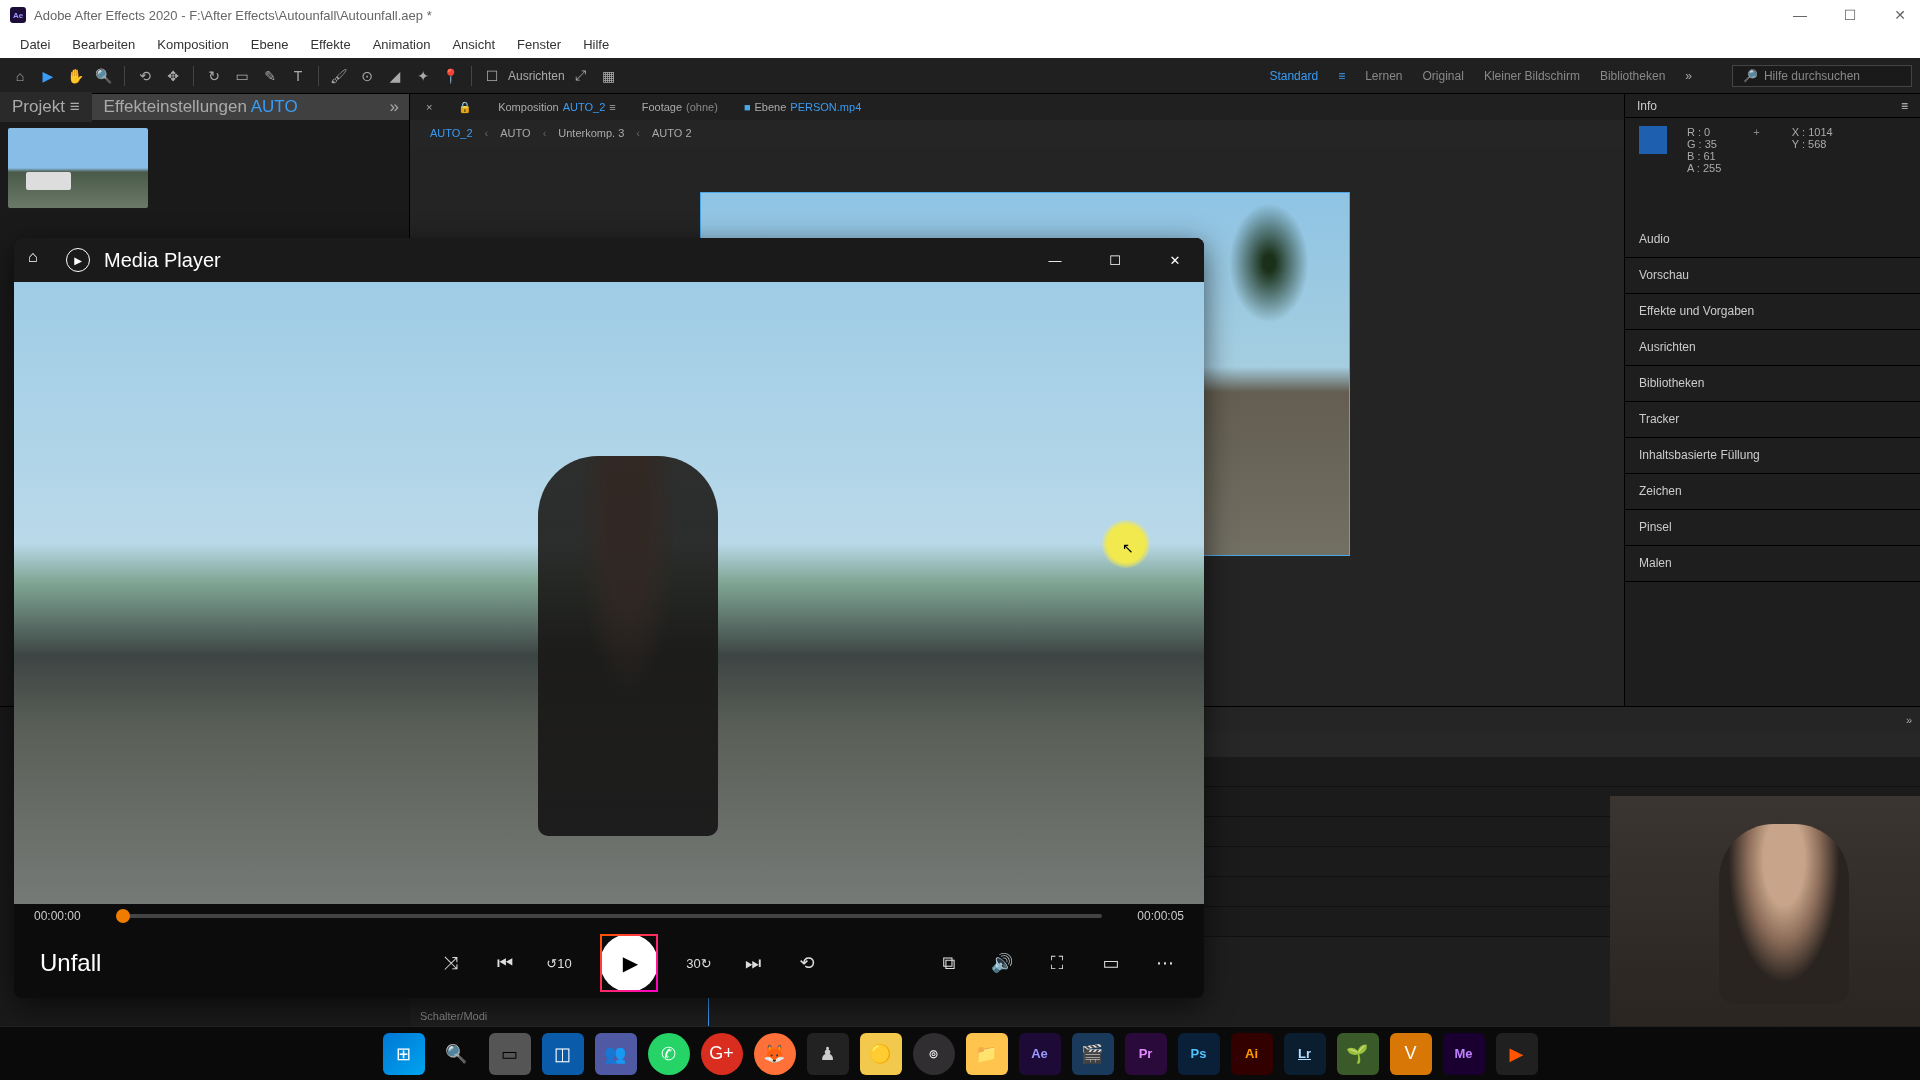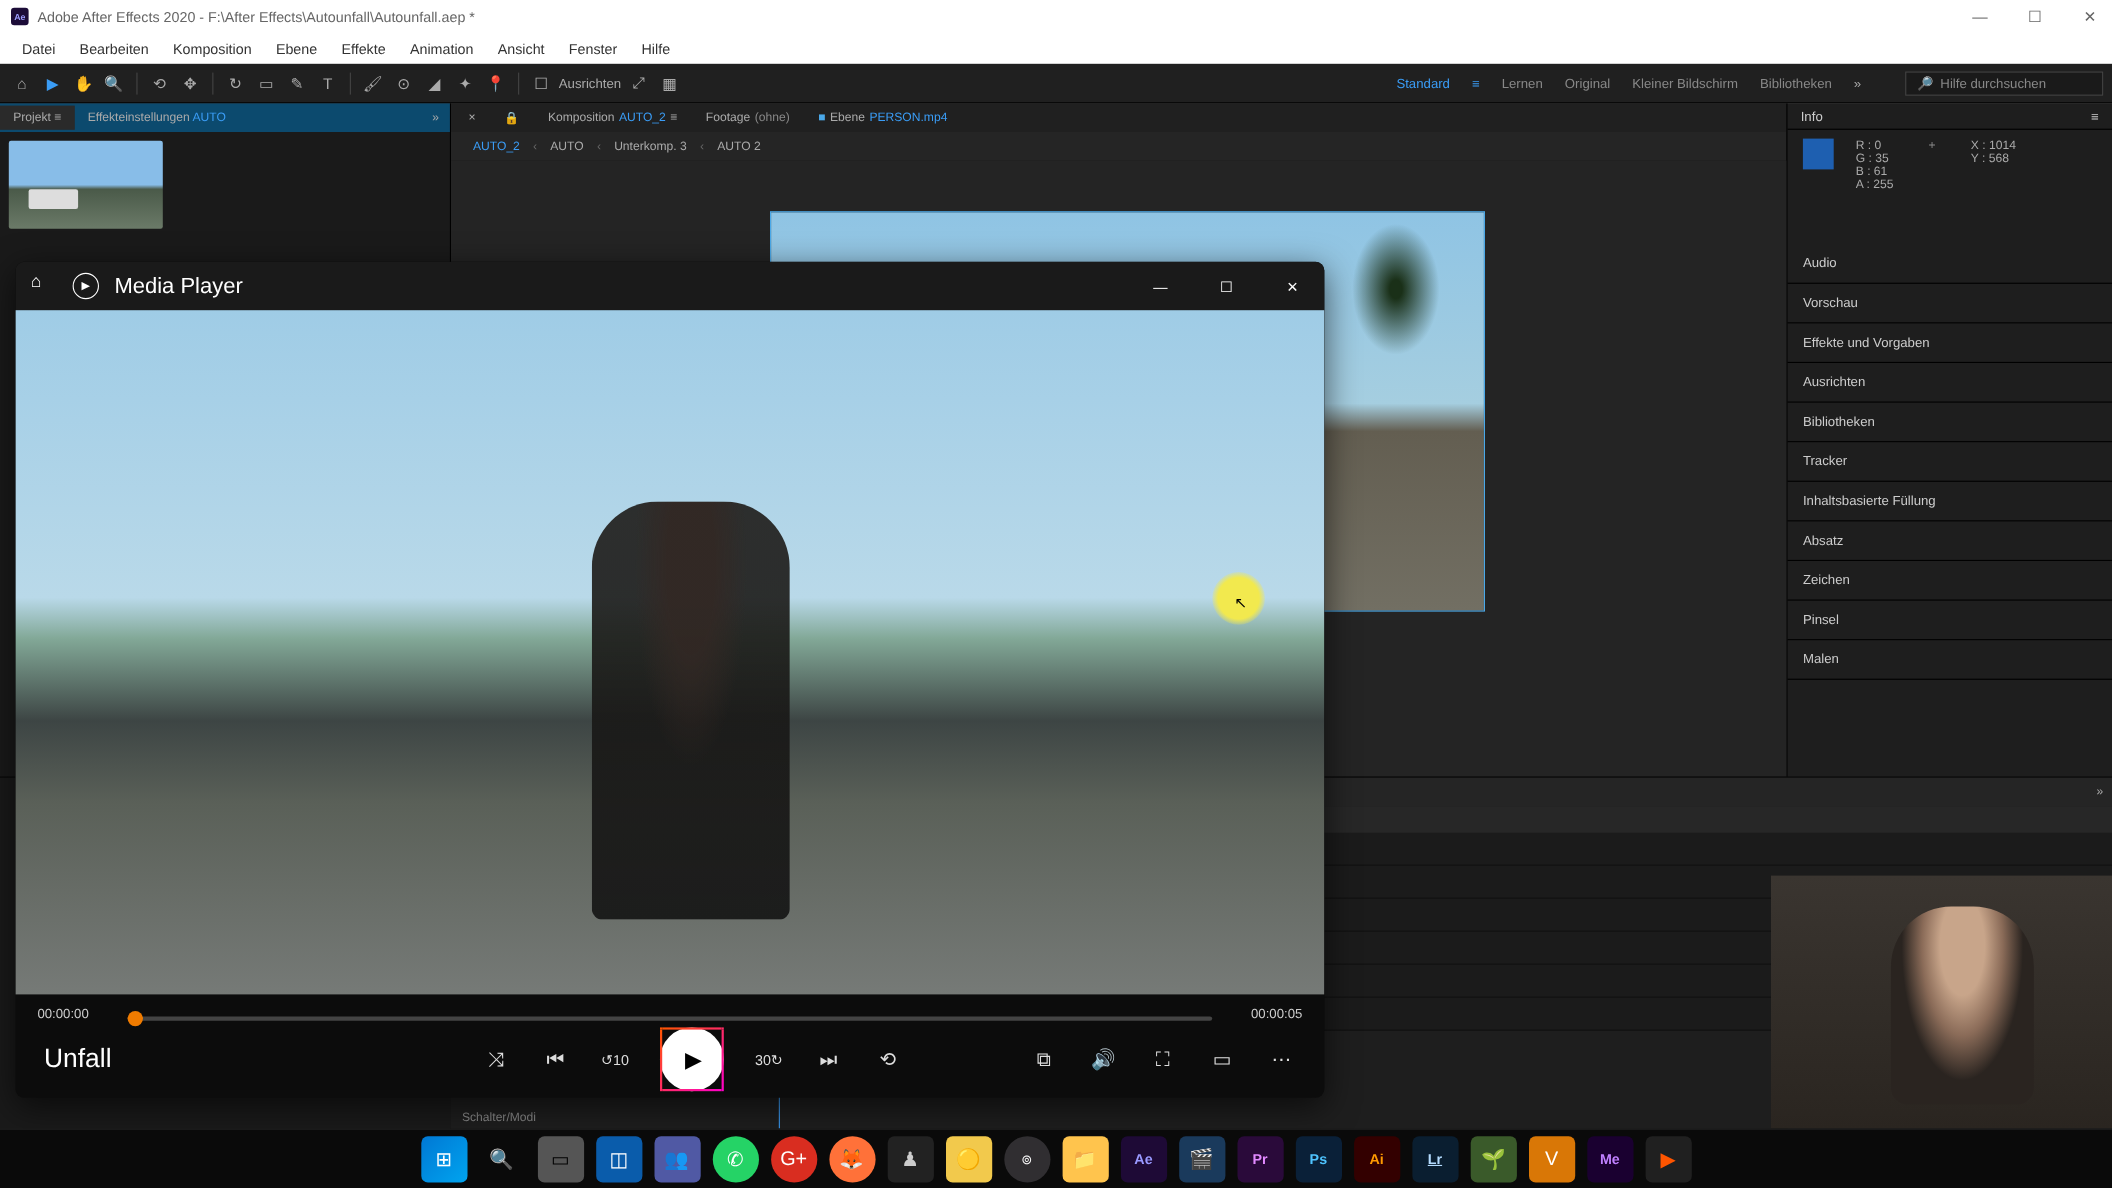--- a/index.html
+++ b/index.html
@@ -23,21 +23,21 @@
 .workspace-tabs { margin-left: auto; display: flex; gap: 20px; font-size: 12px; color: #888; align-items: center; }
 .workspace-tab { cursor: pointer; }
 .workspace-tab.active { color: #3a9cf5; }
 .search-help { background: #1a1a1a; border: 1px solid #444; padding: 3px 10px; color: #888; font-size: 12px; margin-left: 20px; width: 180px; display: flex; align-items: center; gap: 6px; }
 
 
 .main-dark { background: #1a1a1a; height: calc(100% - 94px - 54px); display: flex; }
 
 
 .project-panel { width: 410px; background: #1a1a1a; border-right: 1px solid #000; }
-.panel-tabs { height: 26px; display: flex; align-items: center; background: #0c4a6e; font-size: 11px; color: #aaa; }
+.panel-tabs { height: 26px; display: flex; align-items: center; background: #404040; font-size: 17px; color: #aaa; }
 .panel-tab { padding: 5px 12px; cursor: pointer; }
 .panel-tab.active { background: #2a2a2a; }
 .blue-text { color: #3a9cf5; }
 .project-item { display: flex; padding: 8px; gap: 10px; }
 .thumb { width: 140px; height: 80px; background: linear-gradient(180deg, #88bde8 0%, #88bde8 50%, #4a5a49 55%, #6b7a68 100%); border-radius: 2px; position: relative; }
 .thumb::after { content: ""; position: absolute; left: 18px; bottom: 18px; width: 45px; height: 18px; background: #ddd; border-radius: 2px; }
 .item-meta { color: #ccc; font-size: 11px; line-height: 1.5; }
 
 
 .comp-panel { flex: 1; background: #1a1a1a; display: flex; flex-direction: column; }
@@ -82,21 +82,21 @@
 .mp-titlebar { height: 44px; background: #1a1a1a; display: flex; align-items: center; padding: 0 14px; gap: 14px; }
 .mp-home { width: 24px; height: 24px; color: #fff; font-size: 16px; }
 .mp-play-icon { width: 24px; height: 24px; border: 1.5px solid #fff; border-radius: 50%; display: flex; align-items: center; justify-content: center; color: #fff; font-size: 10px; }
 .mp-title { color: #fff; font-size: 20px; }
 .mp-winctrls { margin-left: auto; display: flex; gap: 30px; color: #fff; font-size: 13px; }
 .mp-winctrls span { cursor: pointer; width: 30px; text-align: center; }
 .mp-video { flex: 1; background: linear-gradient(180deg, #9fcce6 0%, #b9d9e9 42%, #82a897 48%, #3d4544 60%, #5a6058 72%, #767a77 100%); position: relative; }
 .mp-video::before { content: ""; position: absolute; left: 44%; top: 28%; width: 180px; height: 380px; background: radial-gradient(ellipse at 50% 15%, rgba(50,40,36,.9) 18%, transparent 40%), linear-gradient(180deg, rgba(30,28,25,.9) 0%, rgba(20,20,20,.9) 100%); border-radius: 60px 60px 10px 10px; }
 .mp-highlight { position: absolute; left: 1088px; top: 238px; width: 48px; height: 48px; background: radial-gradient(circle, #f2e94e 0%, #f2e94e 55%, transparent 75%); border-radius: 50%; }
 .mp-cursor { position: absolute; left: 1108px; top: 258px; color: #000; font-size: 14px; }
-.mp-seekbar { height: 24px; display: flex; align-items: flex-end; padding: 0 20px; gap: 12px; }
+.mp-seekbar { height: 24px; display: flex; align-items: center; padding: 0 20px; gap: 12px; }
 .mp-time { color: #ccc; font-size: 12px; width: 70px; }
 .mp-track { flex: 1; height: 4px; background: #444; border-radius: 2px; position: relative; }
 .mp-track::before { content:""; position:absolute; left:0; top:-5px; width: 14px; height: 14px; background: #ef7b00; border-radius: 50%; }
 .mp-controls { height: 70px; display: flex; align-items: center; padding: 0 26px; gap: 28px; }
 .mp-filetitle { color: #fff; font-size: 24px; font-weight: 400; margin-right: auto; }
 .mp-ctrl { color: #ddd; font-size: 18px; cursor: pointer; width: 26px; text-align: center; }
 .mp-play-big { width: 58px; height: 58px; border-radius: 50%; background: #fff; display: flex; align-items: center; justify-content: center; border: 2px solid; border-image: linear-gradient(135deg,#ff5500,#ff00c8) 1; position: relative; }
 .mp-play-big::before { content:""; position:absolute; inset:-3px; border-radius:50%; background: conic-gradient(#ff5500,#ff00a8,#ff5500); z-index:-1; }
 .mp-play-big span { color: #000; font-size: 20px; margin-left: 3px; }
 
@@ -266,21 +266,20 @@
       </div>
     </div>
     <div style="height:40px;"></div>
     <div class="collapsed-panel">Audio</div>
     <div class="collapsed-panel">Vorschau</div>
     <div class="collapsed-panel">Effekte und Vorgaben</div>
     <div class="collapsed-panel">Ausrichten</div>
     <div class="collapsed-panel">Bibliotheken</div>
     <div class="collapsed-panel">Tracker</div>
     <div class="collapsed-panel">Inhaltsbasierte Füllung</div>
-    <div class="collapsed-panel">Absatz</div>
     <div class="collapsed-panel">Zeichen</div>
     <div class="collapsed-panel">Pinsel</div>
     <div class="collapsed-panel">Malen</div>
   </div>
 </div>
 
 <div class="timeline-area">
   <div class="timeline-left">
     <div style="position:absolute;bottom:4px;left:420px;font-size:11px;color:#888;">Schalter/Modi</div>
   </div>

